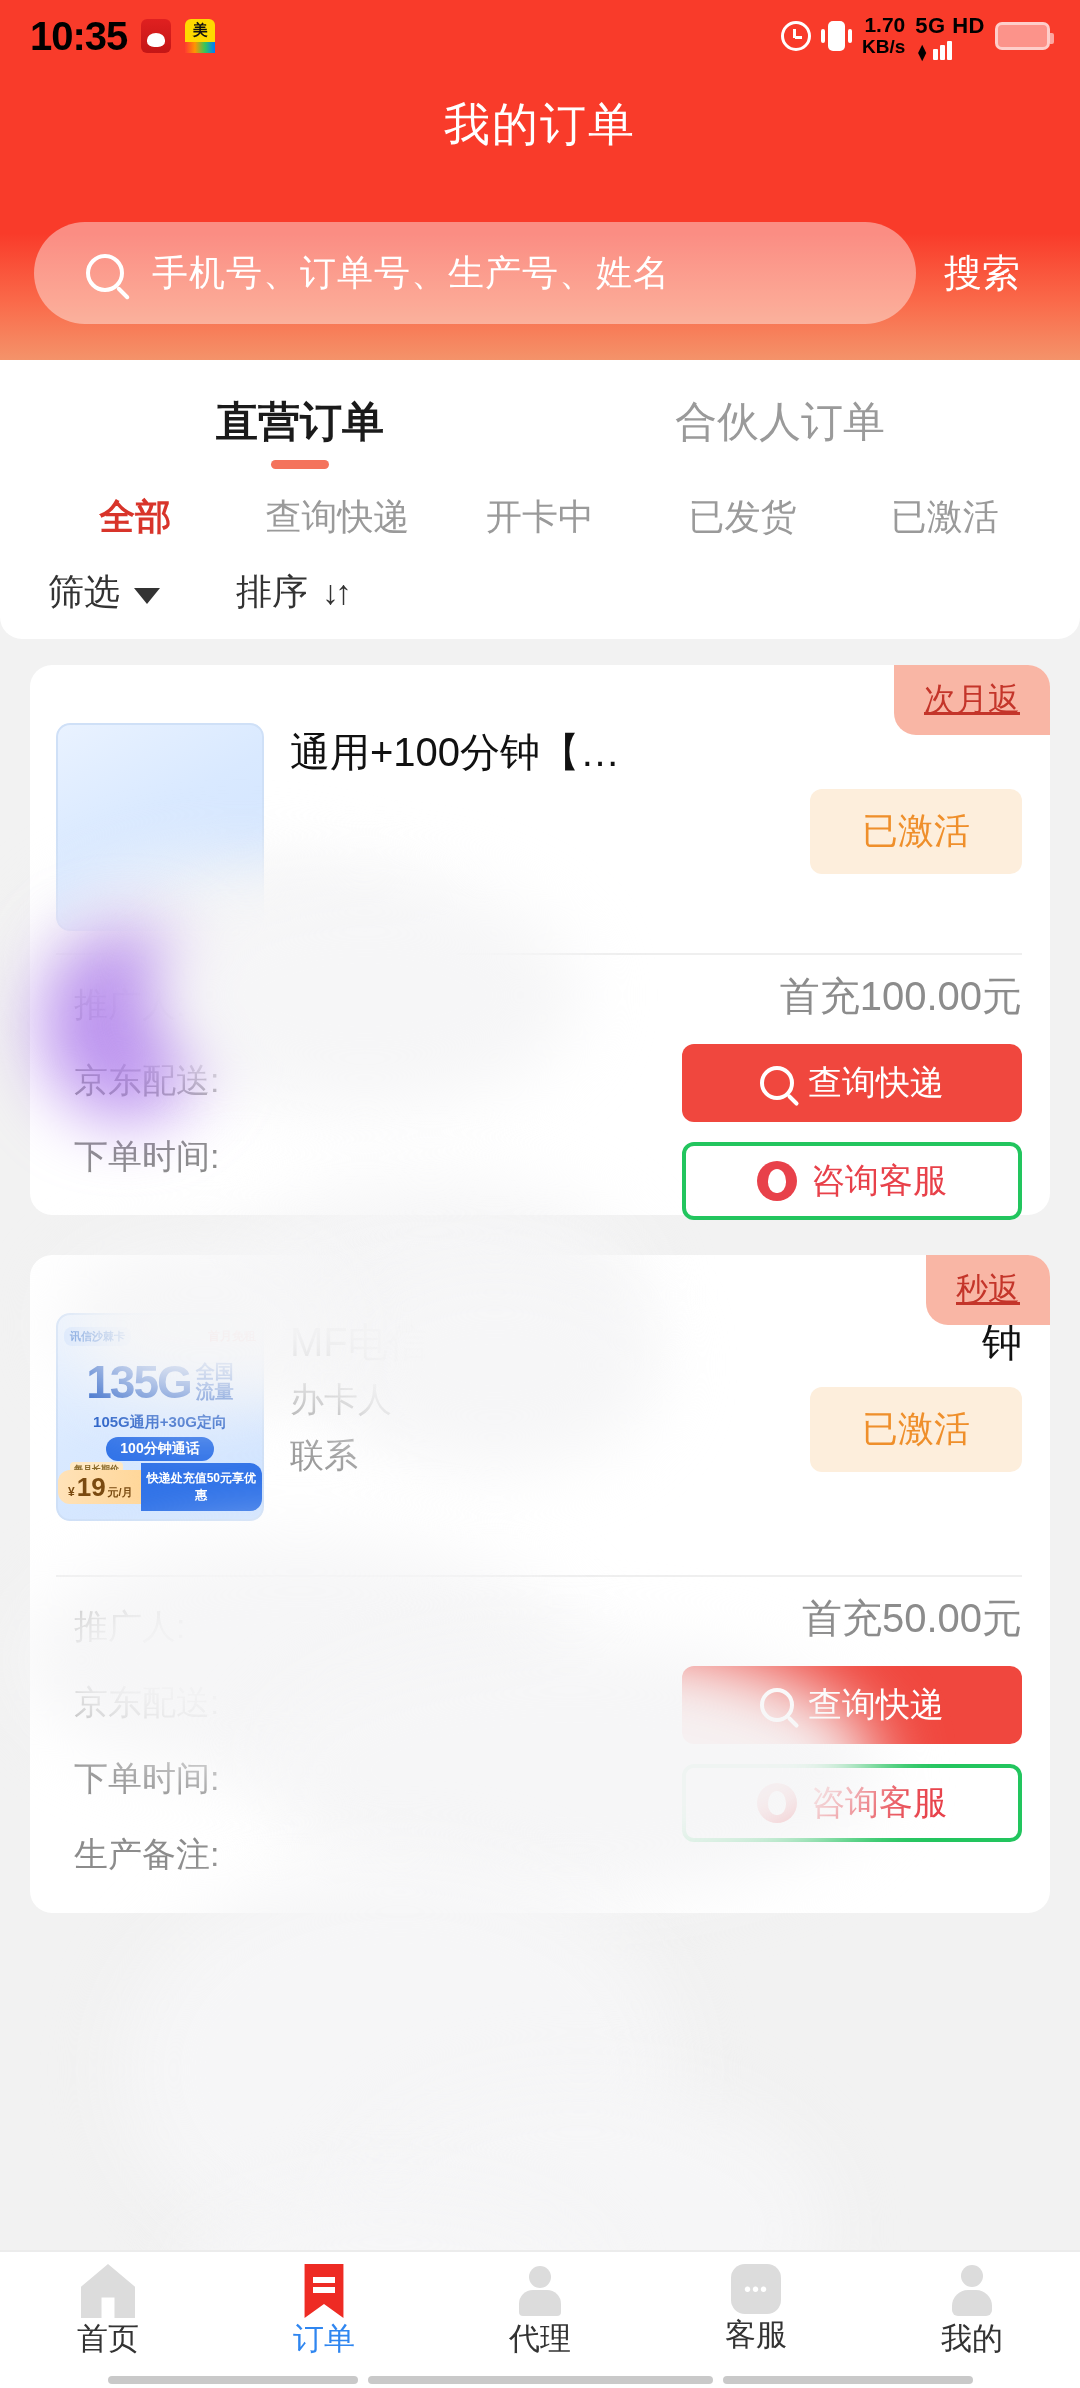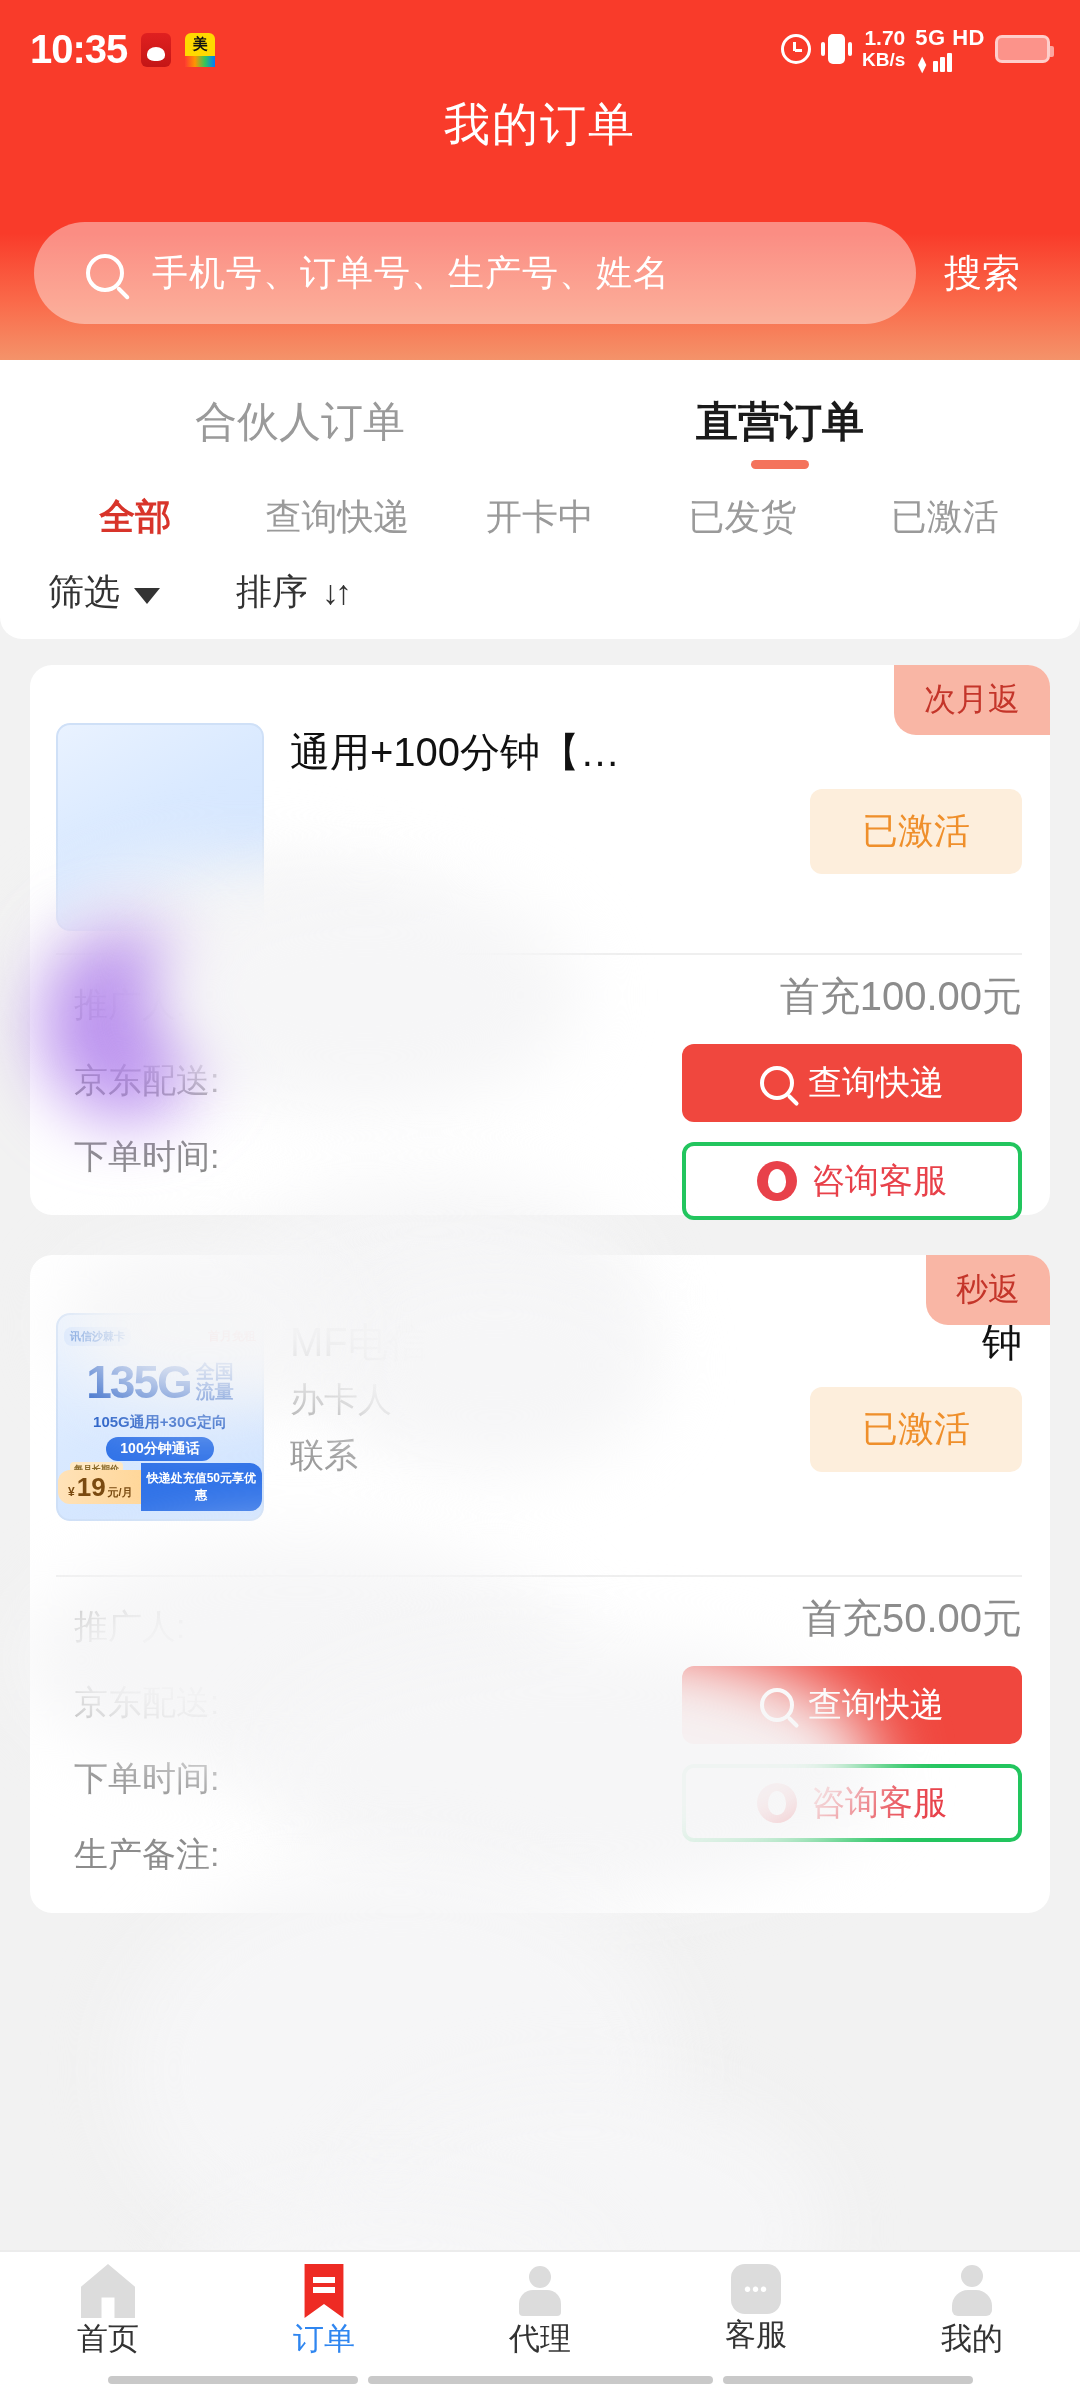--- a/index.html
+++ b/index.html
@@ -6,22 +6,22 @@
   html,body { width:1080px; height:2388px; }
   body {
     font-family:"Liberation Sans","DejaVu Sans",sans-serif;
     background:#f2f2f2;
     overflow:hidden;
     position:relative;
   }
 
   
   .statusbar{
-    height:72px;background:#f93b2a;display:flex;align-items:flex-end;
-    padding:0 30px;color:#ffffff;position:relative;
+    height:72px;background:#f93b2a;display:flex;align-items:center;
+    padding:0 30px;color:#000000;position:relative;
   }
   .sb-left{display:flex;align-items:center;gap:14px;}
   .sb-time{font-size:40px;font-weight:600;letter-spacing:-1px;}
   .sb-appicon{width:30px;height:34px;border-radius:6px;display:block;}
   .icon-redapp{background:linear-gradient(#e02020,#c41616);position:relative;}
   .icon-redapp::after{content:"";position:absolute;left:6px;top:14px;width:18px;height:14px;background:#fff;border-radius:50% 50% 40% 40%;}
   .icon-meituan{background:#ffd900;position:relative;}
   .icon-meituan::before{content:"美";position:absolute;inset:0;font-size:15px;line-height:22px;text-align:center;color:#111;font-weight:700;}
   .icon-meituan::after{content:"";position:absolute;left:0;right:0;bottom:0;height:11px;background:linear-gradient(90deg,#ff3b30,#ff9500,#34c759,#007aff);}
   .sb-right{display:flex;align-items:center;gap:10px;margin-left:auto;}
@@ -80,21 +80,21 @@
   .sort-row{display:flex;align-items:center;padding:26px 48px 22px;gap:76px;}
   .sort-item{display:flex;align-items:center;gap:14px;font-size:36px;color:#333;}
   .caret{width:0;height:0;border-left:13px solid transparent;border-right:13px solid transparent;border-top:16px solid #333;margin-top:6px;}
   .updown{font-size:34px;color:#333;letter-spacing:-4px;}
 
   
   .list{padding:26px 30px 0;}
   .card{background:#fff;border-radius:22px;position:relative;margin-bottom:40px;padding:0 0 20px;}
   .badge{
     position:absolute;right:0;top:0;background:#f9b6a5;color:#c4352a;
-    font-size:32px;padding:13px 30px;border-radius:0 22px 0 22px;
+    font-size:32px;padding:13px 30px;border-radius:0 22px 0 22px;text-decoration:underline;
   }
   .card-top{display:flex;padding:58px 28px 0 26px;gap:26px;}
   .thumb{width:208px;height:208px;border-radius:14px;flex:none;overflow:hidden;position:relative;background:#e9f1fe;}
   .thumb-inner{
     position:absolute;inset:0;background:linear-gradient(150deg,#e9f2ff 0%,#d9e9ff 45%,#cfe3ff 100%);
     border:2px solid #cfe0f7;border-radius:14px;
   }
   .t-hdr{position:absolute;left:6px;top:8px;right:6px;height:26px;display:flex;justify-content:space-between;align-items:center;}
   .t-hdr .l{font-size:11px;color:#2f6fd0;font-weight:700;background:#cfe2ff;padding:2px 6px;border-radius:8px;}
   .t-hdr .r{font-size:12px;color:#d33;font-weight:700;}
@@ -206,27 +206,27 @@
     <div class="search-box">
       <span class="search-icon"></span>
       <span class="search-ph">手机号、订单号、生产号、姓名</span>
     </div>
     <div class="search-btn">搜索</div>
   </div>
 </div>
 
 <div class="tabpanel">
   <div class="main-tabs">
-    <div class="main-tab">
-      <div class="lbl">合伙人订单</div>
-
-    </div>
     <div class="main-tab active">
       <div class="lbl">直营订单</div>
       <div class="underline"></div>
+    </div>
+    <div class="main-tab">
+      <div class="lbl">合伙人订单</div>
+
     </div>
   </div>
 
   <div class="chip-row">
     <div class="chip active">全部</div>
     <div class="chip">查询快递</div>
     <div class="chip">开卡中</div>
     <div class="chip">已发货</div>
     <div class="chip">已激活</div>
   </div>

